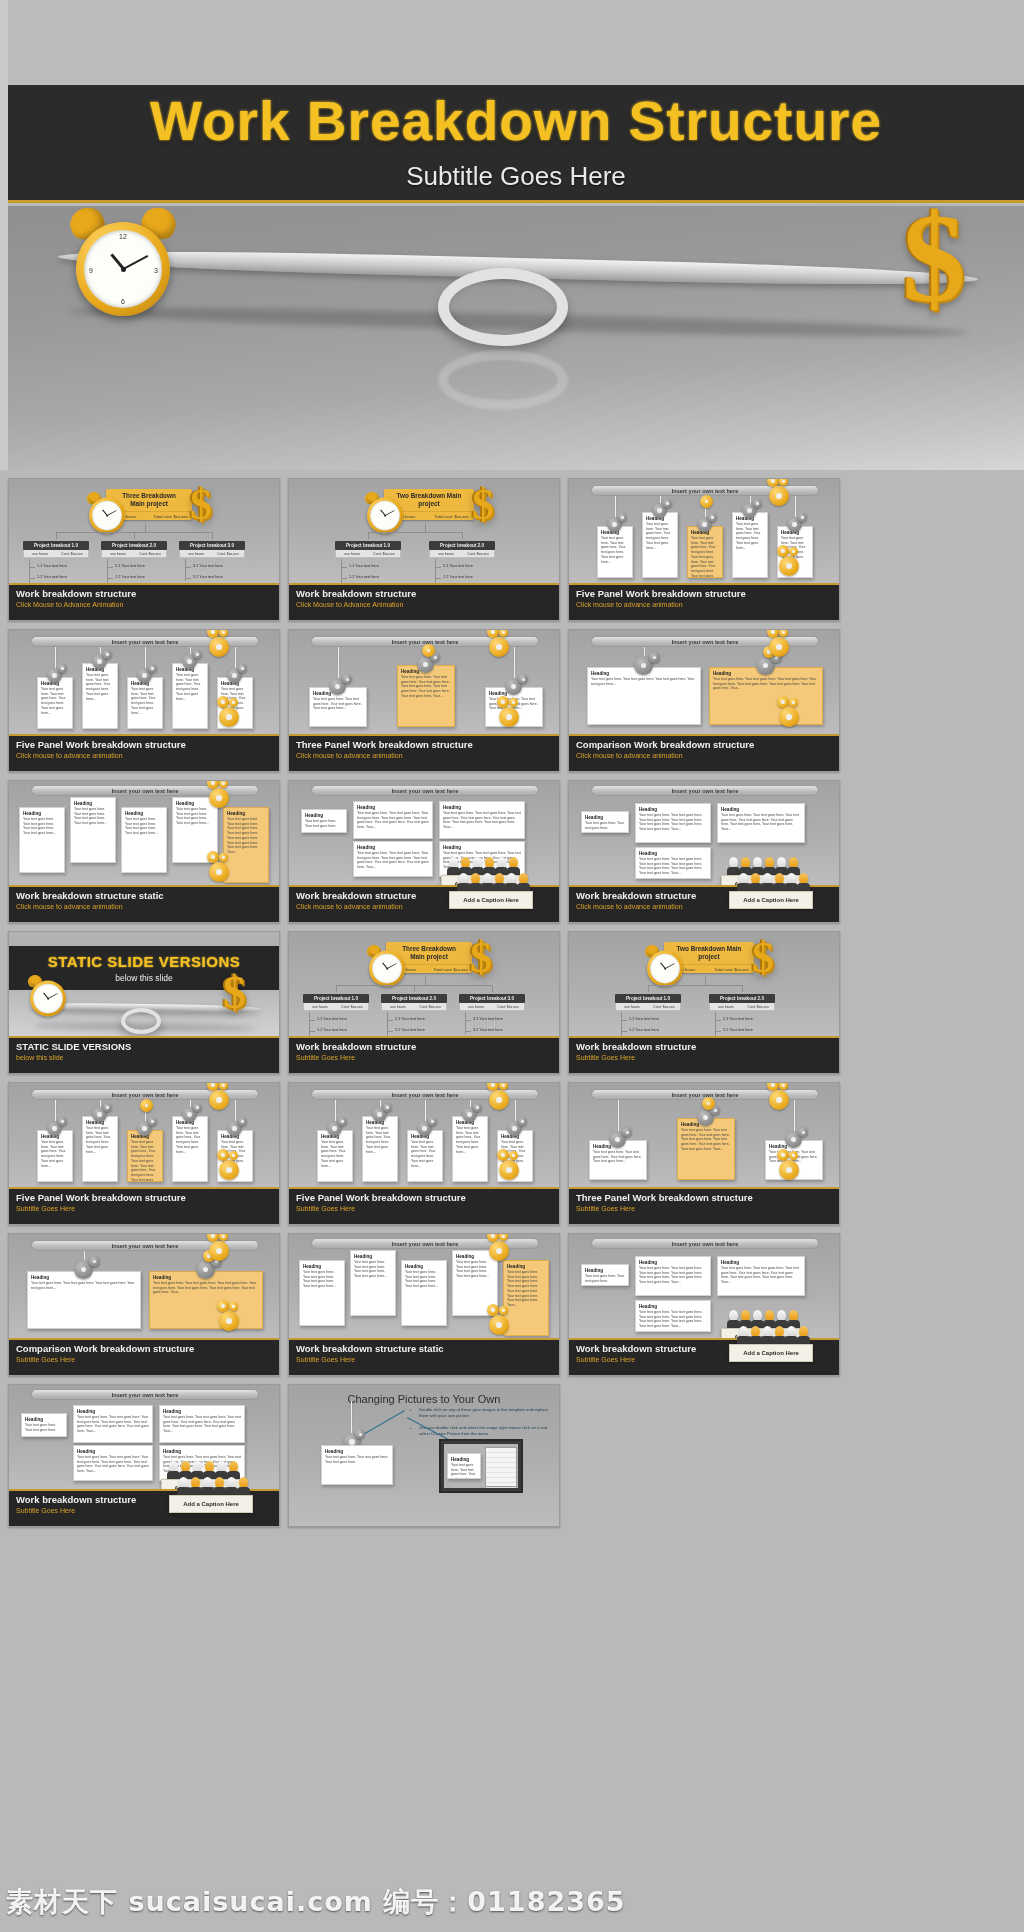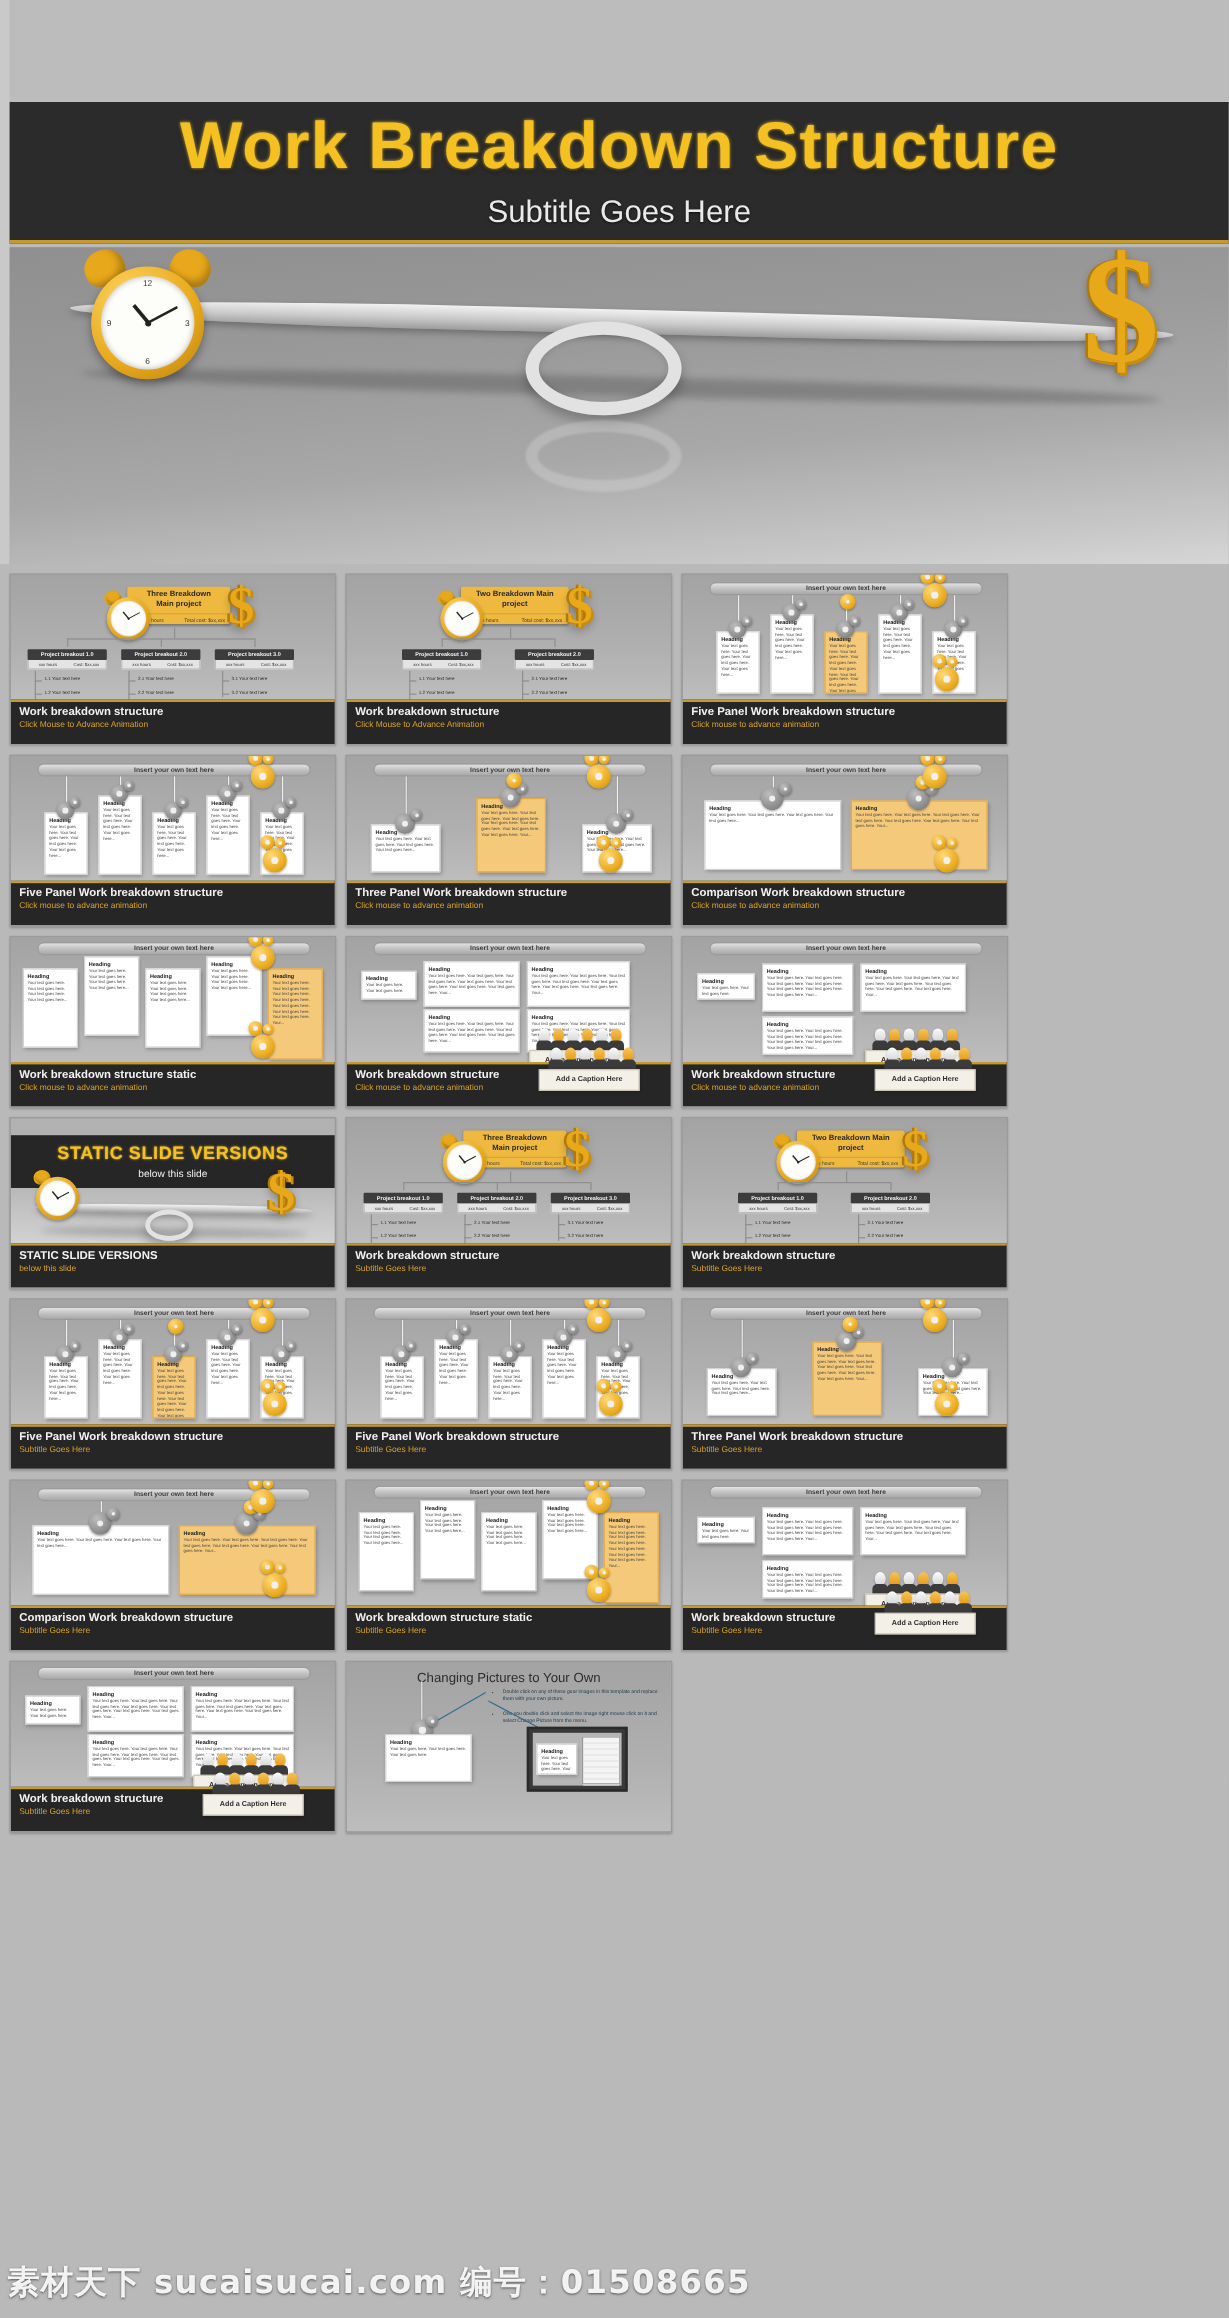--- a/index.html
+++ b/index.html
@@ -1331,13 +1331,13 @@
           <div>&nbsp;</div>
           <div>&nbsp;</div>
           <div>&nbsp;</div>
           <div>&nbsp;</div>
           <div>&nbsp;</div>
         </div>
       </div>
     </div>
   </div>
 
-<div class="watermark">素材天下 sucaisucai.com 编号：01508665</div>
+<div class="watermark">素材天下 sucaisucai.com 编号：01182365</div>
 
 </body></html>

